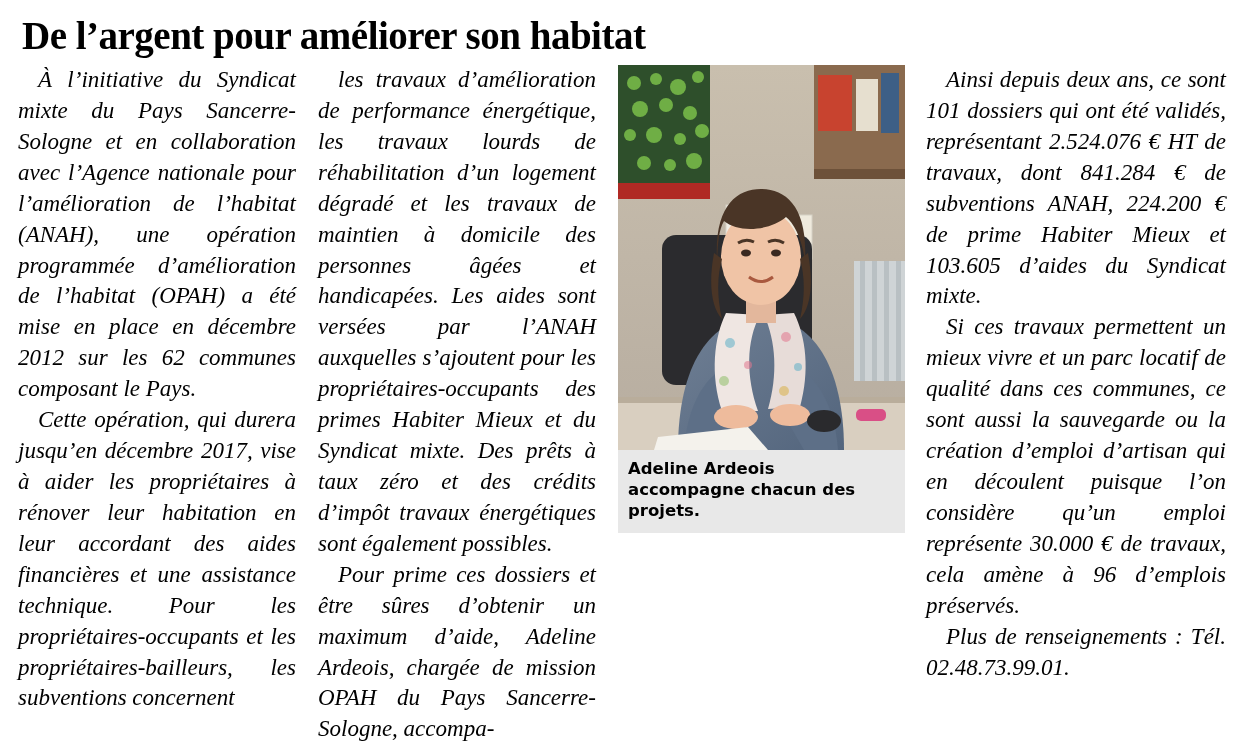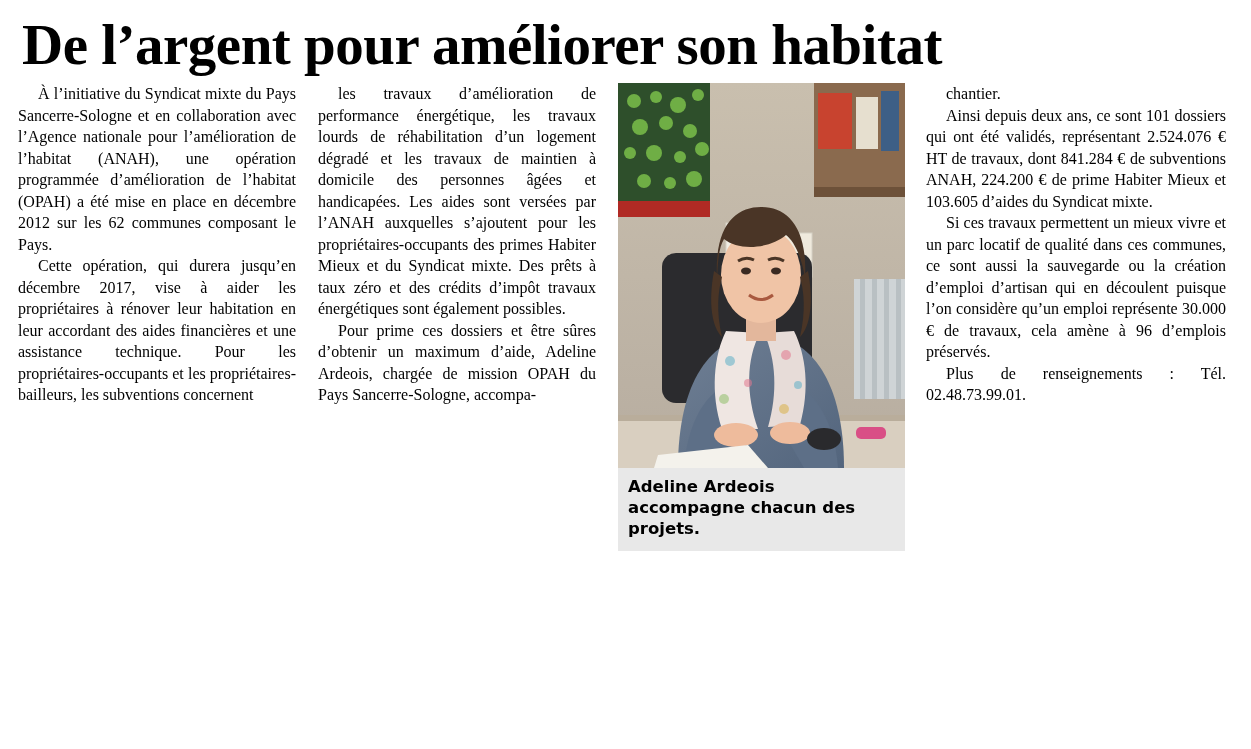--- a/index.html
+++ b/index.html
@@ -17,21 +17,21 @@
   .page {
     position: relative;
     width: 1251px;
     height: 749px;
     box-sizing: border-box;
     padding: 0;
   }
   .headline {
     font-family: "Liberation Serif", serif;
     font-weight: bold;
-    font-size: 57px;
+    font-size: 39px;
     line-height: 1.0;
     letter-spacing: -0.5px;
     margin: 16px 0 0 22px;
     white-space: nowrap;
   }
   .columns {
     position: relative;
     margin-top: 10px;
     padding: 0 18px;
     display: flex;
@@ -43,26 +43,27 @@
     width: 304px;
     padding-right: 22px;
   }
   .col.col1 { width: 300px; }
   .col.col2 { width: 300px; }
   .col.col3 { width: 308px; padding-right: 10px; }
   .col.col4 { width: 300px; padding-right: 0; }
 
   p.body {
     margin: 0 0 0 0;
-    font-size: 16px;
+    font-size: 23px;
     line-height: 1.345;
     text-align: justify;
     text-justify: inter-word;
     hyphens: manual;
     text-indent: 20px;
+    font-style: italic;
   }
   p.body + p.body {
   }
 
   
   .photo-block {
     width: 287px;
     background: #e8e8e8;
     margin-bottom: 12px;
   }
@@ -201,20 +202,19 @@
             <path d="M40 372 L130 362 L150 385 L36 385 Z" fill="#f4f2ec"></path>
 
             <rect x="238" y="344" width="30" height="12" rx="5" fill="#d94f86"></rect>
           </svg>
         </div>
         <div class="caption">Adeline Ardeois accompagne chacun des projets.</div>
       </div>
     </div>
 
     <div class="col col4">
-      <p class="body">chantier.</p>
       <p class="body">Ainsi depuis deux ans, ce sont 101 dossiers qui ont été validés, représentant 2.524.076 € HT de travaux, dont 841.284 € de subventions ANAH, 224.200 € de prime Habiter Mieux et 103.605 d’aides du Syndicat mixte.</p>
       <p class="body">Si ces travaux permettent un mieux vivre et un parc locatif de qualité dans ces communes, ce sont aussi la sauvegarde ou la création d’emploi d’artisan qui en découlent puisque l’on considère qu’un emploi représente 30.000 € de travaux, cela amène à 96 d’emplois préservés.</p>
       <p class="body">Plus de renseignements : Tél. 02.48.73.99.01.</p>
     </div>
 
   </div>
 </div>
 
 </body></html>

